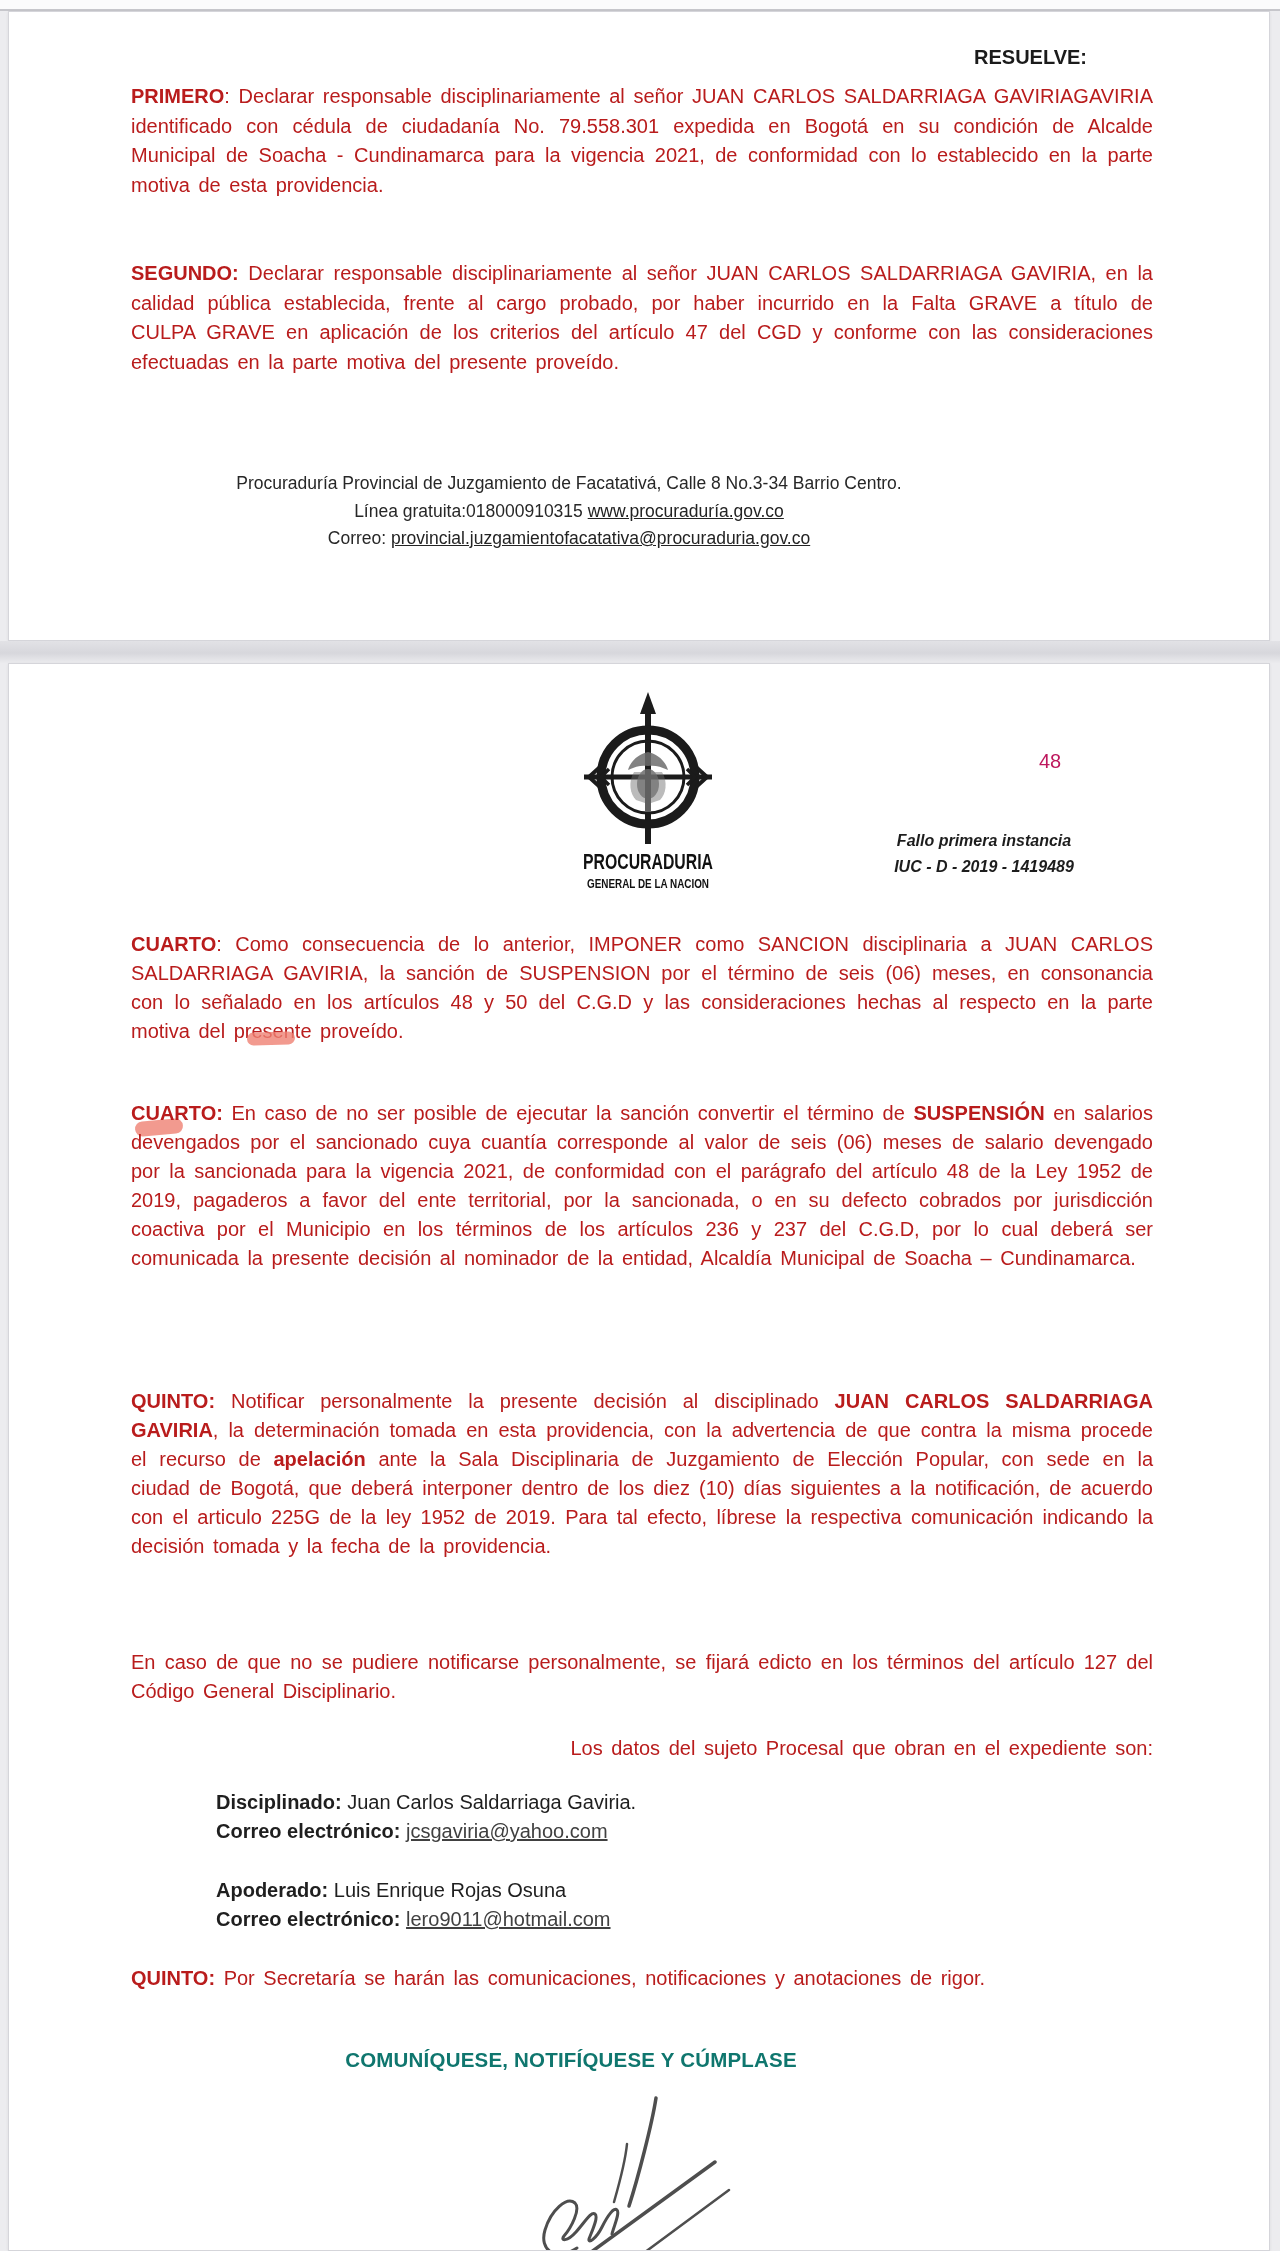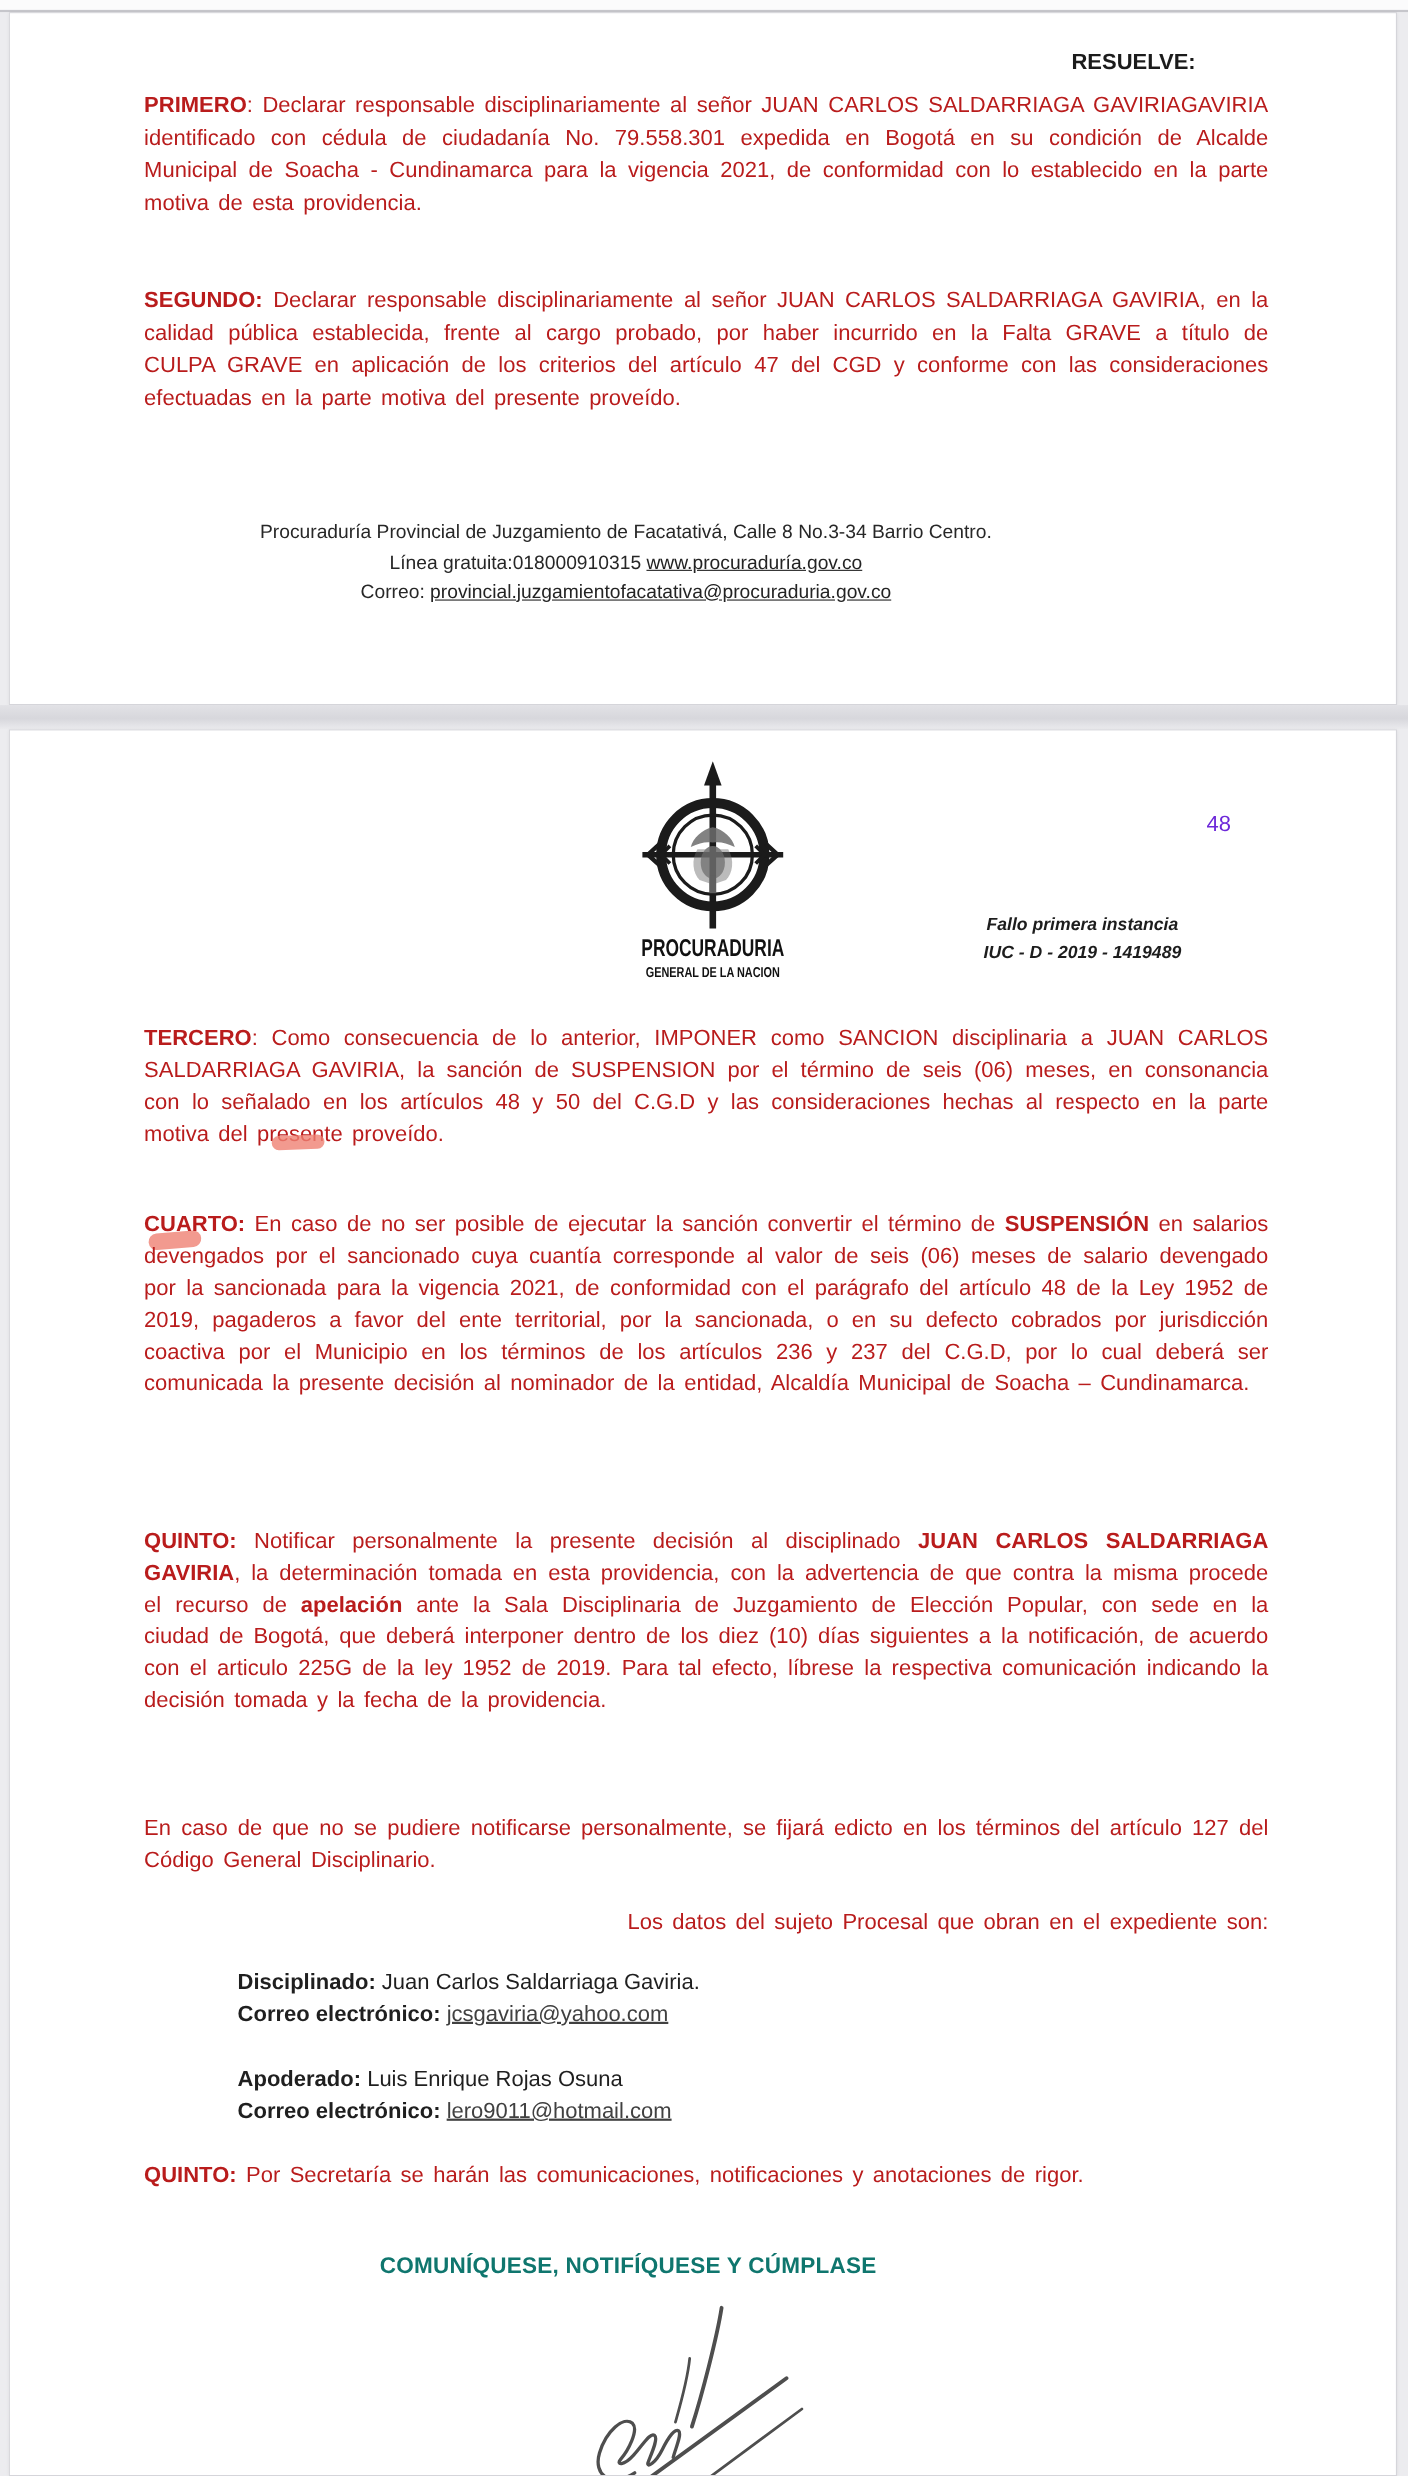--- a/index.html
+++ b/index.html
@@ -16,22 +16,22 @@
   .heading{position:absolute;left:56px;width:1022px;text-align:right;
           font-size:20px;font-weight:bold;color:#1b1b1b;margin:0;}
   .para{position:absolute;left:122px;width:1022px;margin:0;font-size:20px;
           line-height:29px;text-align:justify;color:#b91c1c;word-spacing:3px;}
   .p1 .para{line-height:29.5px;}
   .b{font-weight:bold;}
   .footer{position:absolute;top:458px;left:30px;width:1060px;text-align:center;
           font-size:17.5px;line-height:27.5px;color:#272727;}
   .ulink{color:#232323;text-decoration:underline;cursor:pointer;}
   .maillink{color:#404040;text-decoration:underline;cursor:pointer;margin-top:35px;}
-  .pagenum{position:absolute;top:74px;left:1030px;width:80px;text-align:right;
-          font-size:20px;color:#6d28d9;}
+  .pagenum{position:absolute;top:86px;left:1030px;width:80px;text-align:left;
+          font-size:20px;color:#be185d;}
   .caseref{position:absolute;top:164px;left:845px;width:260px;text-align:center;
           font-size:16px;line-height:26px;font-weight:bold;font-style:italic;color:#1d1d1d;}
   .logo-wrap{position:absolute;top:28px;left:569px;width:140px;height:210px;text-decoration:underline;}
   .indent-block{position:absolute;left:207px;margin:0;font-size:20px;line-height:29px;color:#1f1f1f;}
   .closing{position:absolute;top:1384px;left:51px;width:1022px;text-align:center;
           font-size:20.5px;font-weight:bold;color:#0f766e;letter-spacing:.2px;}
   .redmark{position:absolute;border-radius:8px;opacity:.8;}
   .sig-wrap{position:absolute;top:1422px;left:478px;width:250px;height:175px;}
 </style>
 </head>
@@ -83,21 +83,21 @@
       </svg>
     </div>
 
     <div class="pagenum">48</div>
 
     <div class="caseref">
       <div>Fallo primera instancia</div>
       <div>IUC - D - 2019 - 1419489</div>
     </div>
 
-    <p class="para" style="top:266px"><span class="b">TERCERO</span><span>:  Como consecuencia de lo anterior, IMPONER como SANCION disciplinaria a JUAN CARLOS SALDARRIAGA GAVIRIA, la sanción de SUSPENSION por el término de seis (06) meses, en consonancia con lo señalado en los artículos 48 y 50 del C.G.D y las consideraciones hechas al respecto en la parte motiva del presente proveído.</span></p>
+    <p class="para" style="top:266px"><span class="b">CUARTO</span><span>:  Como consecuencia de lo anterior, IMPONER como SANCION disciplinaria a JUAN CARLOS SALDARRIAGA GAVIRIA, la sanción de SUSPENSION por el término de seis (06) meses, en consonancia con lo señalado en los artículos 48 y 50 del C.G.D y las consideraciones hechas al respecto en la parte motiva del presente proveído.</span></p>
 
     <div class="redmark" style="top:368px;left:238px;width:48px;height:13px;background:#ef8173;transform:rotate(-2deg);"></div>
     <div class="redmark" style="top:456px;left:126px;width:48px;height:15px;background:#ef8173;transform:rotate(-5deg);"></div>
 
     <p class="para" style="top:435px"><span class="b">CUARTO:</span><span>  En caso de no ser posible de  ejecutar la sanción  convertir el término de </span><span class="b">SUSPENSIÓN</span><span>  en salarios devengados por el  sancionado cuya cuantía corresponde al valor de seis (06) meses de salario devengado por la sancionada para la vigencia 2021, de conformidad  con el parágrafo del artículo 48  de la Ley 1952 de 2019, pagaderos a favor del ente territorial, por la sancionada, o en su defecto cobrados por jurisdicción coactiva por el Municipio en los términos de los artículos 236 y 237 del C.G.D, por lo cual deberá ser comunicada la presente decisión al nominador de la entidad, Alcaldía   Municipal de Soacha – Cundinamarca.</span></p>
 
     <p class="para" style="top:723px"><span class="b">QUINTO:</span><span> Notificar personalmente la presente decisión al disciplinado </span><span class="b">JUAN CARLOS SALDARRIAGA GAVIRIA</span><span>, la determinación tomada en esta providencia, con la advertencia de que contra la misma procede el recurso de </span><span class="b">apelación</span><span> ante la Sala Disciplinaria de Juzgamiento de Elección Popular, con sede en la ciudad de Bogotá, que deberá interponer dentro de los diez (10) días siguientes a la notificación, de acuerdo con el articulo 225G de la ley 1952 de 2019. Para tal efecto, líbrese la respectiva comunicación indicando la decisión tomada y la fecha de la providencia.</span></p>
 
     <p class="para" style="top:984px">En caso de que no se pudiere notificarse personalmente, se fijará edicto en los términos del artículo 127 del Código General Disciplinario.</p>
 

